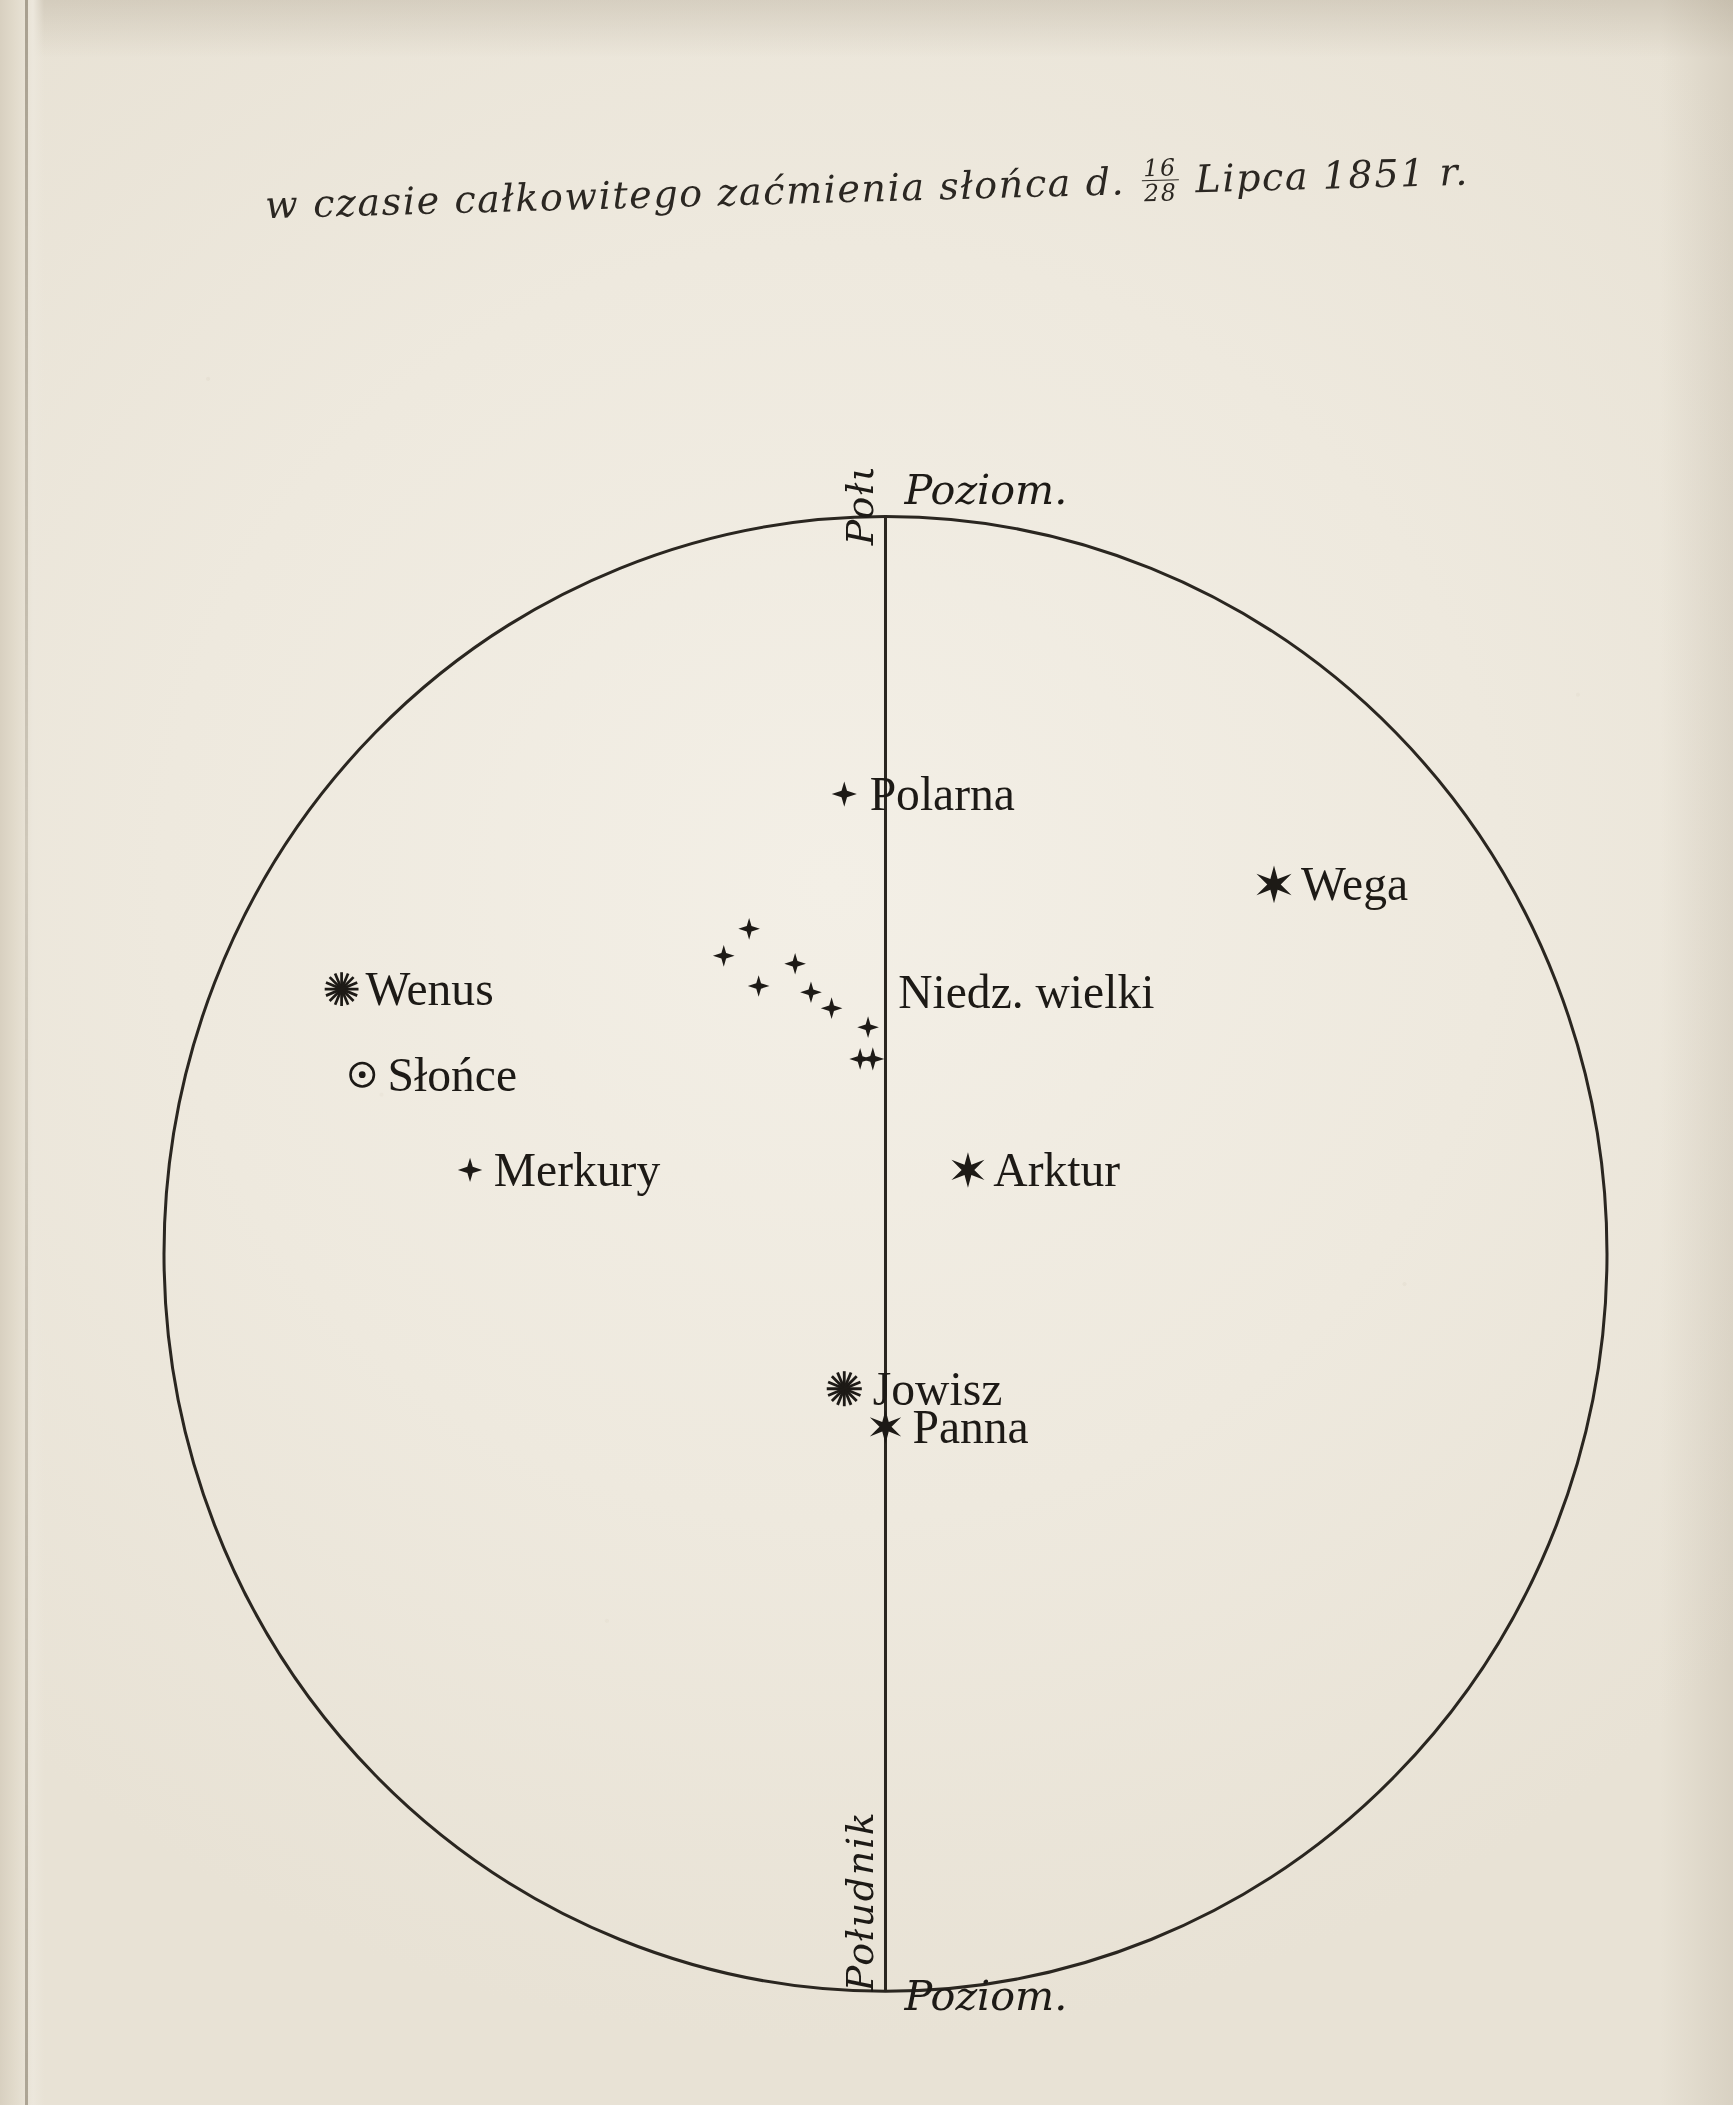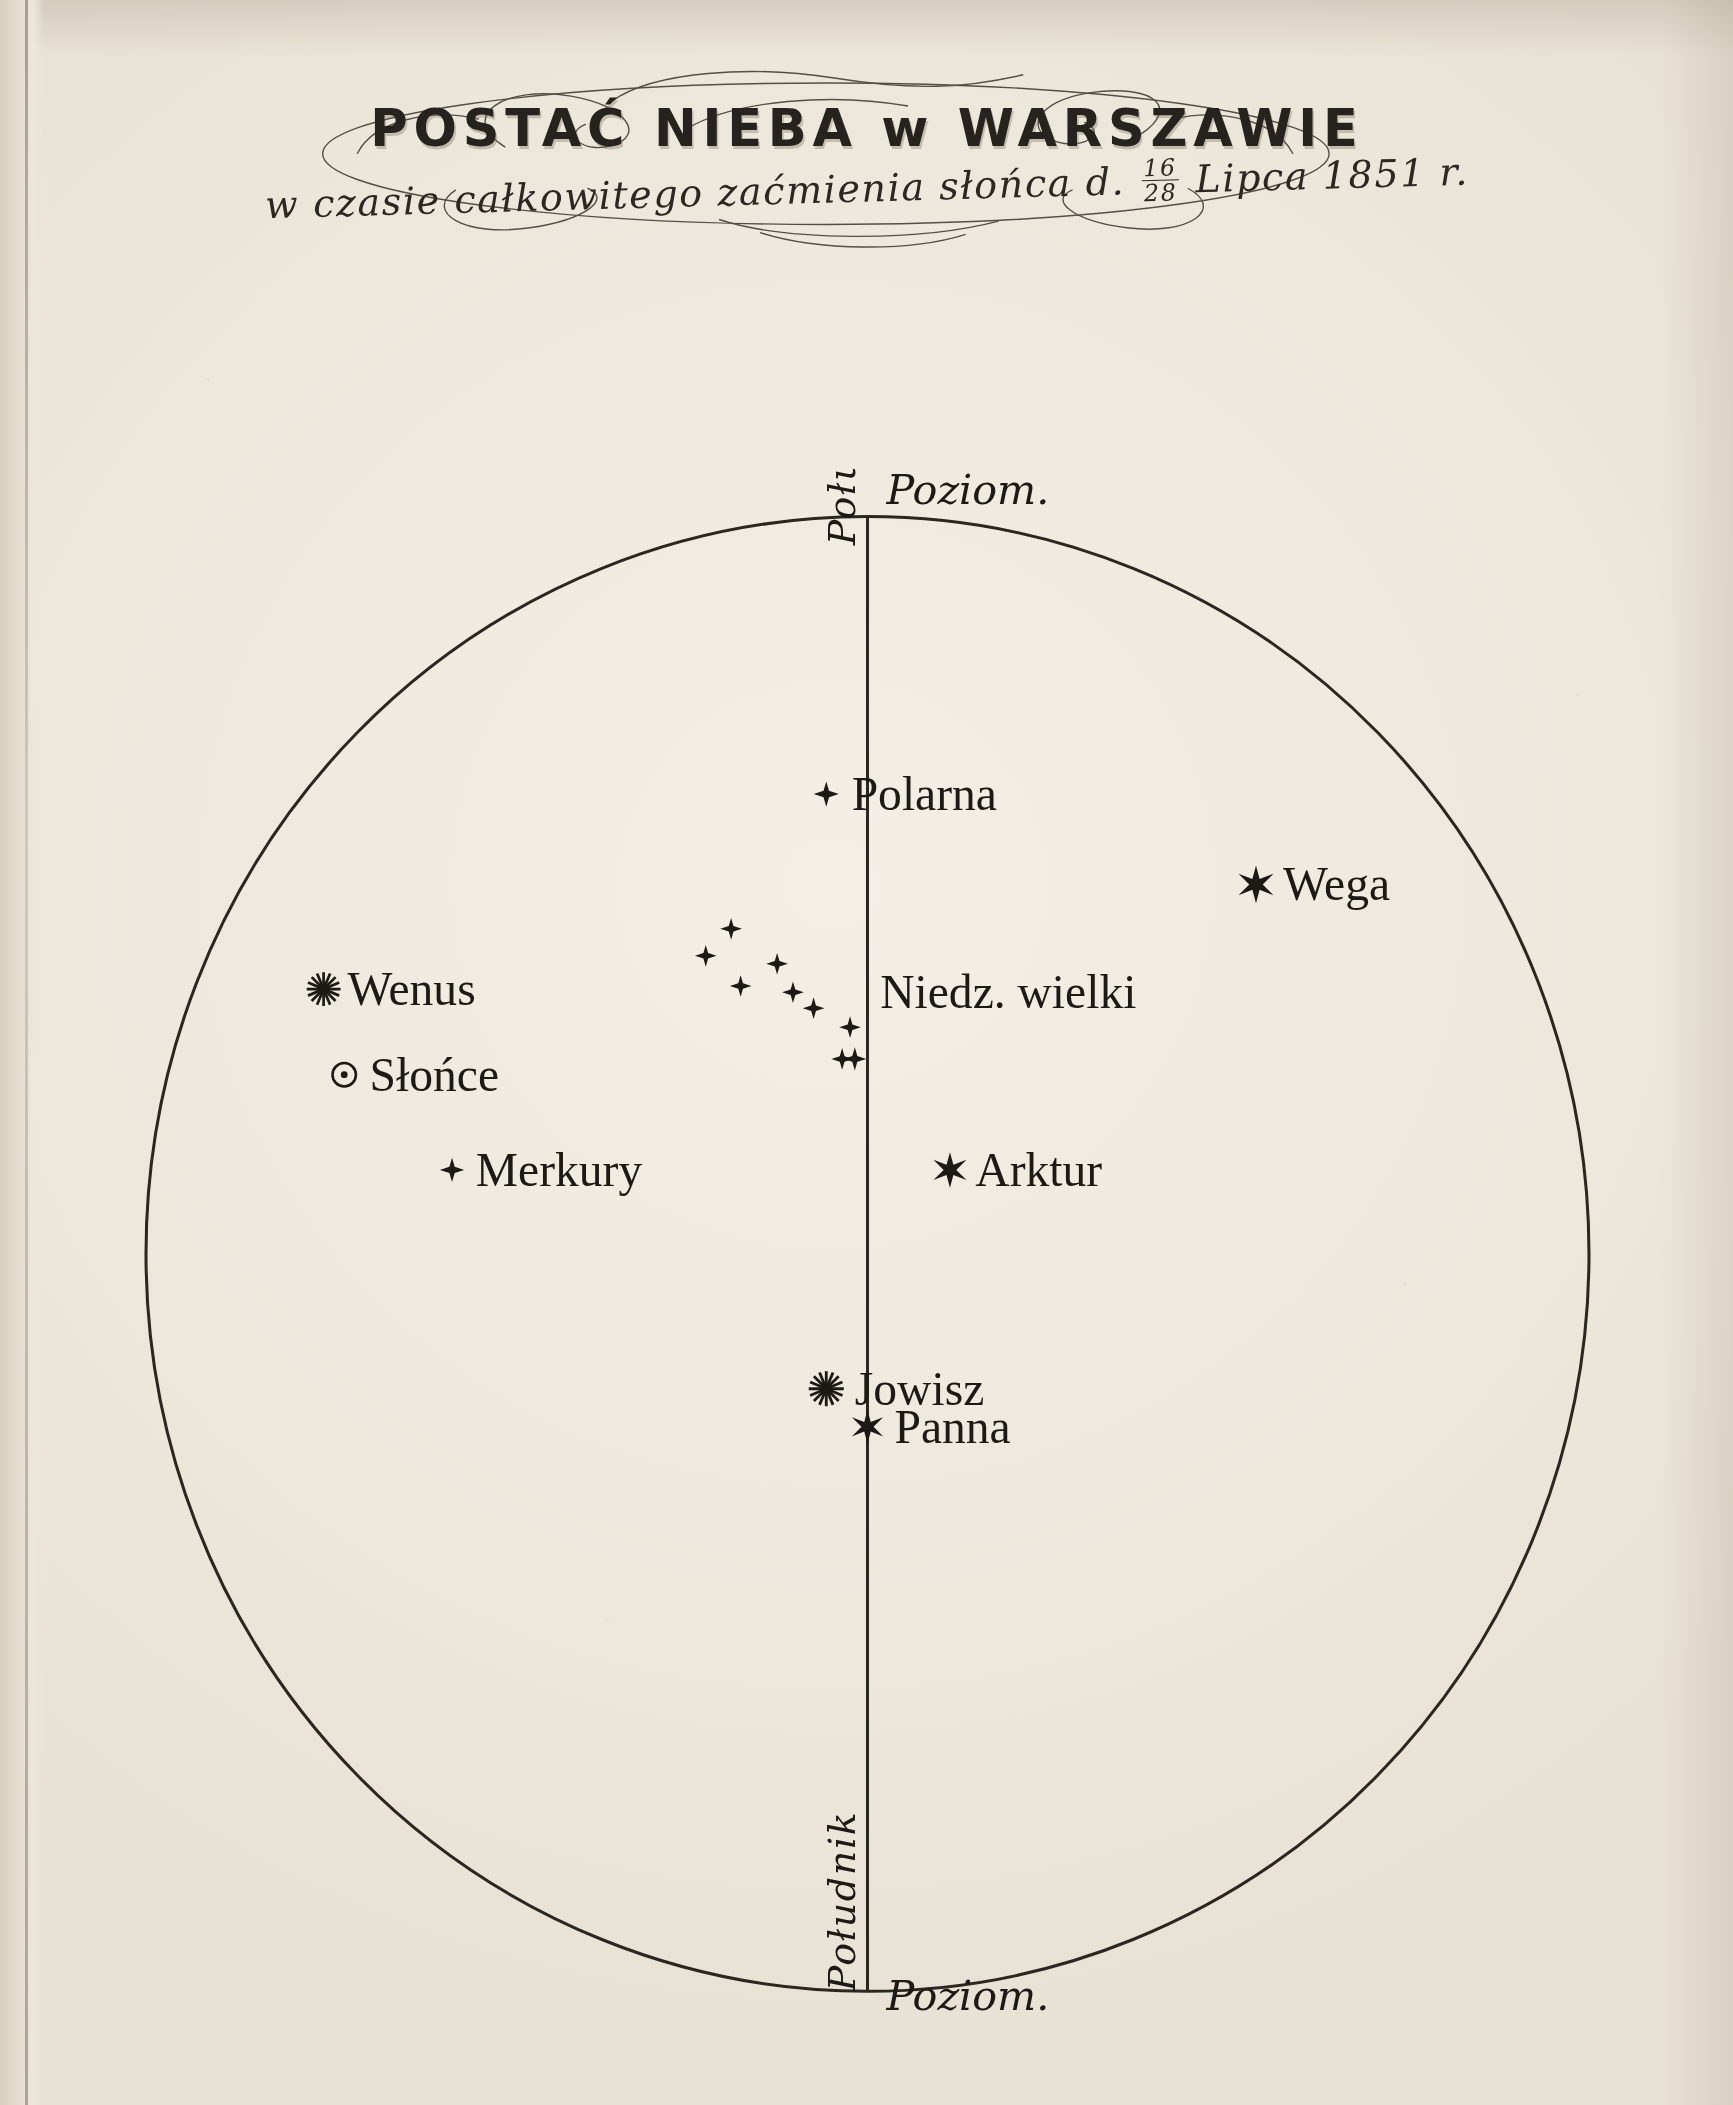--- a/index.html
+++ b/index.html
@@ -108,21 +108,21 @@
     font-size: 0.62em;
     line-height: 1.02;
     margin: 0 3.3px;
   }
   .frac .num { display: block; border-bottom: 1.6px solid #2b2722; padding: 0 1.6px; }
   .frac .den { display: block; padding: 0 1.6px; }
 
   
   .chart-wrap {
     position: absolute;
-    left: 74px;
+    left: 92px;
     top: 469px;
     width: 1587px;
     height: 1554px;
     text-decoration: underline;
   }
   .chart-svg { display: block; width: 100%; height: 100%; }
 
   .lbl {
     font-family: "Liberation Serif", serif;
     font-size: 30px;
@@ -146,38 +146,20 @@
 <body>
 
 <div class="page">
   <div class="page-grain"></div>
   <div class="edge-shadow-top"></div>
   <div class="edge-shadow-right"></div>
   <div class="binding">
     <div class="binding-line"></div>
   </div>
 
-  <div class="header">
-    <svg class="title-ornament" viewBox="0 0 1480 260">
-      <g fill="none" stroke="#3a352c" stroke-width="1.7" opacity=".85">
-        <path d="M300 118 C240 80, 300 42, 380 56 C450 68, 470 104, 430 116 C398 126, 366 104, 398 90"></path>
-        <path d="M430 62 C480 26, 600 18, 700 34 C800 50, 860 46, 930 30"></path>
-        <path d="M520 96 C580 60, 700 52, 790 68"></path>
-        <path d="M1060 110 C1130 72, 1090 40, 1010 52 C944 62, 930 100, 972 112 C1004 121, 1034 100, 1004 88"></path>
-        <path d="M240 170 C200 196, 250 228, 330 216 C400 206, 430 180, 400 168"></path>
-        <path d="M1130 168 C1176 192, 1134 226, 1056 216 C990 208, 960 182, 990 170"></path>
-        <path d="M560 206 C640 232, 800 234, 900 208"></path>
-        <path d="M610 222 C680 244, 790 246, 860 224"></path>
-        <ellipse cx="690" cy="126" rx="612" ry="86"></ellipse>
-        <path d="M120 126 C140 86, 210 70, 268 84"></path>
-        <path d="M1258 126 C1238 86, 1170 70, 1112 84"></path>
-      </g>
-    </svg>
-    <div class="main-title">POSTAĆ NIEBA w WARSZAWIE</div>
-  </div>
 
   <div class="subtitle">
     <span class="subtitle-inner">
       <span>w czasie całkowitego zaćmienia słońca d.</span>
       <span class="frac">
         <span class="num">16</span>
         <span class="den">28</span>
       </span>
       <span>Lipca 1851 r.</span>
     </span>

